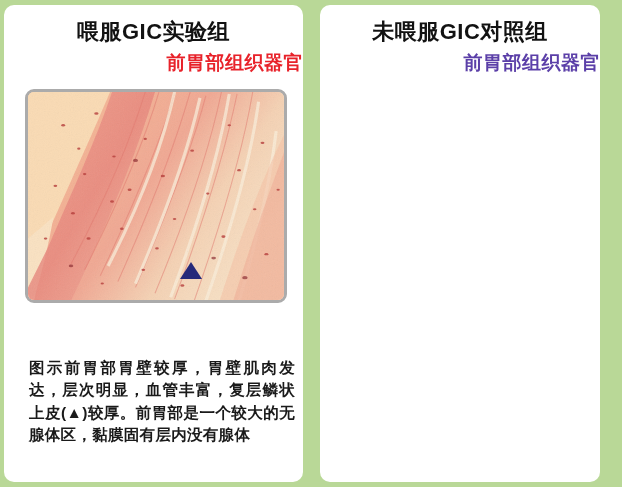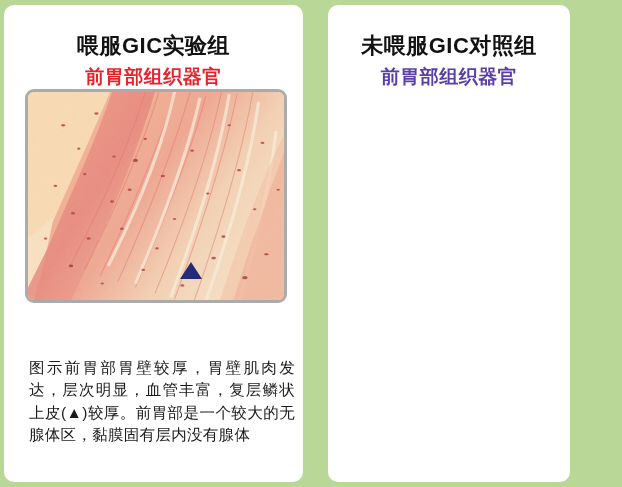--- a/index.html
+++ b/index.html
@@ -11,32 +11,32 @@
   }
   .stage{position:relative;width:622px;height:487px;}
 
   
   .panel{
     position:absolute;top:5px;height:477px;
     background:#ffffff;border-radius:10px;
     box-sizing:border-box;overflow:hidden;
   }
   .panel-left{left:4px;width:299px;}
-  .panel-right{left:328px;width:242px;}
+  .panel-right{left:320px;width:280px;}
 
   
   .title{
-    margin:0;padding-top:28px;
+    margin:0;padding-top:14px;
     text-align:center;
     font-size:22px;font-weight:bold;color:#121212;
     letter-spacing:0.5px;line-height:1.15;
   }
   .subtitle{
     margin:0;padding-top:8px;
-    text-align:center;
+    text-align:right;
     font-size:19px;font-weight:bold;
     line-height:1.15;letter-spacing:0.5px;
   }
   .subtitle.red{color:#e8222a;}
   .subtitle.purple{color:#5b3fa8;}
 
   
   .micro-frame{
     position:absolute;
     border:3px solid #ababab;
@@ -69,21 +69,21 @@
   .caption.purple{color:#3c2f8e;}
   .caption-right{left:346px;right:12px;top:323px;}
 
   
   .body-text{
     position:absolute;
     font-size:15.5px;color:#1a1a1a;
     line-height:1.45;letter-spacing:0.3px;
     text-align:justify;
   }
-  .body-left{left:25px;width:266px;top:352px;}
+  .body-left{left:25px;width:266px;top:352px;font-weight:bold;}
 </style>
 </head>
 <body>
 
 <div class="stage">
 
   <div class="panel panel-left">
 
     <div class="title">喂服GIC实验组</div>
 

